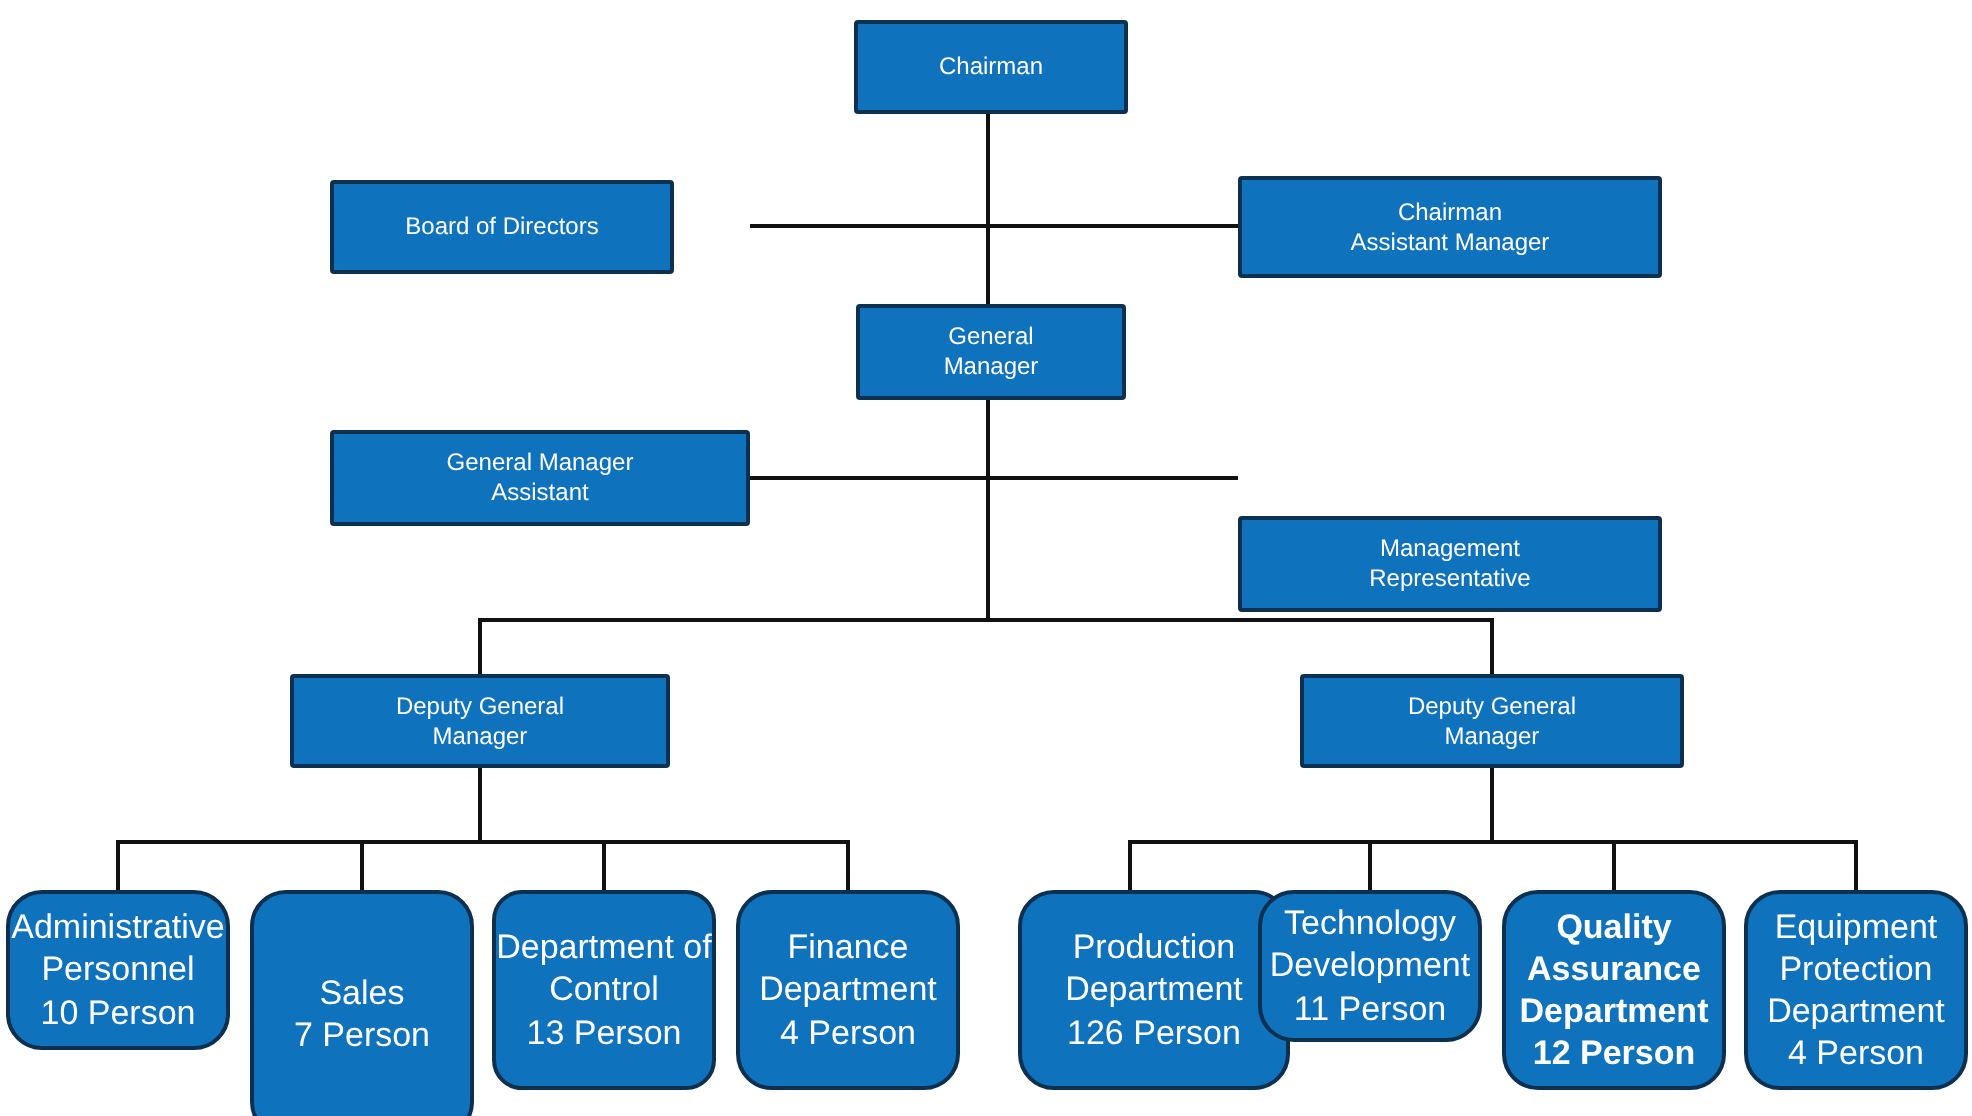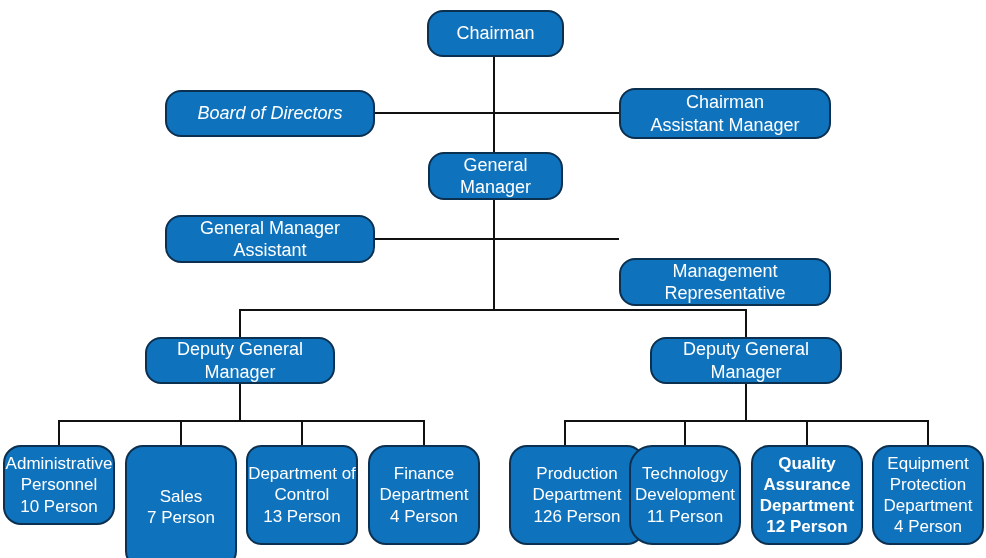--- a/index.html
+++ b/index.html
@@ -14,59 +14,59 @@
     height: 558px;
     background: var(--page_bg, #ffffff);
     overflow: hidden;
   }
   
   .node {
     position: absolute;
     box-sizing: border-box;
     background: var(--node_fill, #0F72BC);
     border: 2px solid var(--node_border, #0b3050);
-    border-radius: 16px;
+    border-radius: 2px;
     color: var(--node_text, #ffffff);
     display: flex;
     align-items: center;
     justify-content: center;
     text-align: center;
-    font-size: 18px;
+    font-size: 12px;
     line-height: 1.25;
     white-space: pre-line;
     overflow: hidden;
   }
   .leaf {
     border-radius: 18px;
     font-size: 17px;
     line-height: 1.24;
   }
   
   .c {
     position: absolute;
     background: var(--line_color, #111111);
   }
   .h { height: 2px; }
   .v { width: 2px; }
 
   
   .n1  { left: 427px; top: 10px;  width: 137px; height: 47px; }
-  .n2  { left: 165px; top: 90px;  width: 210px; height: 47px; font-style: italic; }
+  .n2  { left: 165px; top: 90px;  width: 172px; height: 47px; }
   .n3  { left: 619px; top: 88px;  width: 212px; height: 51px; }
   .n4  { left: 428px; top: 152px; width: 135px; height: 48px; }
   .n5  { left: 165px; top: 215px; width: 210px; height: 48px; }
   .n6  { left: 619px; top: 215px; width: 212px; height: 48px; margin-top: 43px; }
   .n7  { left: 145px; top: 337px; width: 190px; height: 47px; }
   .n8  { left: 650px; top: 337px; width: 192px; height: 47px; }
   .n9  { left: 3px;   top: 445px; width: 112px; height: 80px; }
   .n10 { left: 125px; top: 445px; width: 112px; height: 124px; }
   .n11 { left: 246px; top: 445px; width: 112px; height: 100px; border-radius: 15px; }
   .n12 { left: 368px; top: 445px; width: 112px; height: 100px; }
   .n13 { left: 509px; top: 445px; width: 136px; height: 100px; }
-  .n14 { left: 629px; top: 445px; width: 112px; height: 100px; border-radius: 23px; }
+  .n14 { left: 629px; top: 445px; width: 112px; height: 76px; }
   .n15 { left: 751px; top: 445px; width: 112px; height: 100px; font-weight: bold; }
   .n16 { left: 872px; top: 445px; width: 112px; height: 100px; }
 
   
   .c1  { left: 493px; top: 57px;  height: 95px; }
   .c2  { left: 375px; top: 112px; width: 244px; }
   .c3  { left: 493px; top: 200px; height: 110px; }
   .c4  { left: 375px; top: 238px; width: 244px; }
   .c5  { left: 239px; top: 309px; width: 508px; }
   .c6  { left: 239px; top: 309px; height: 28px; }

